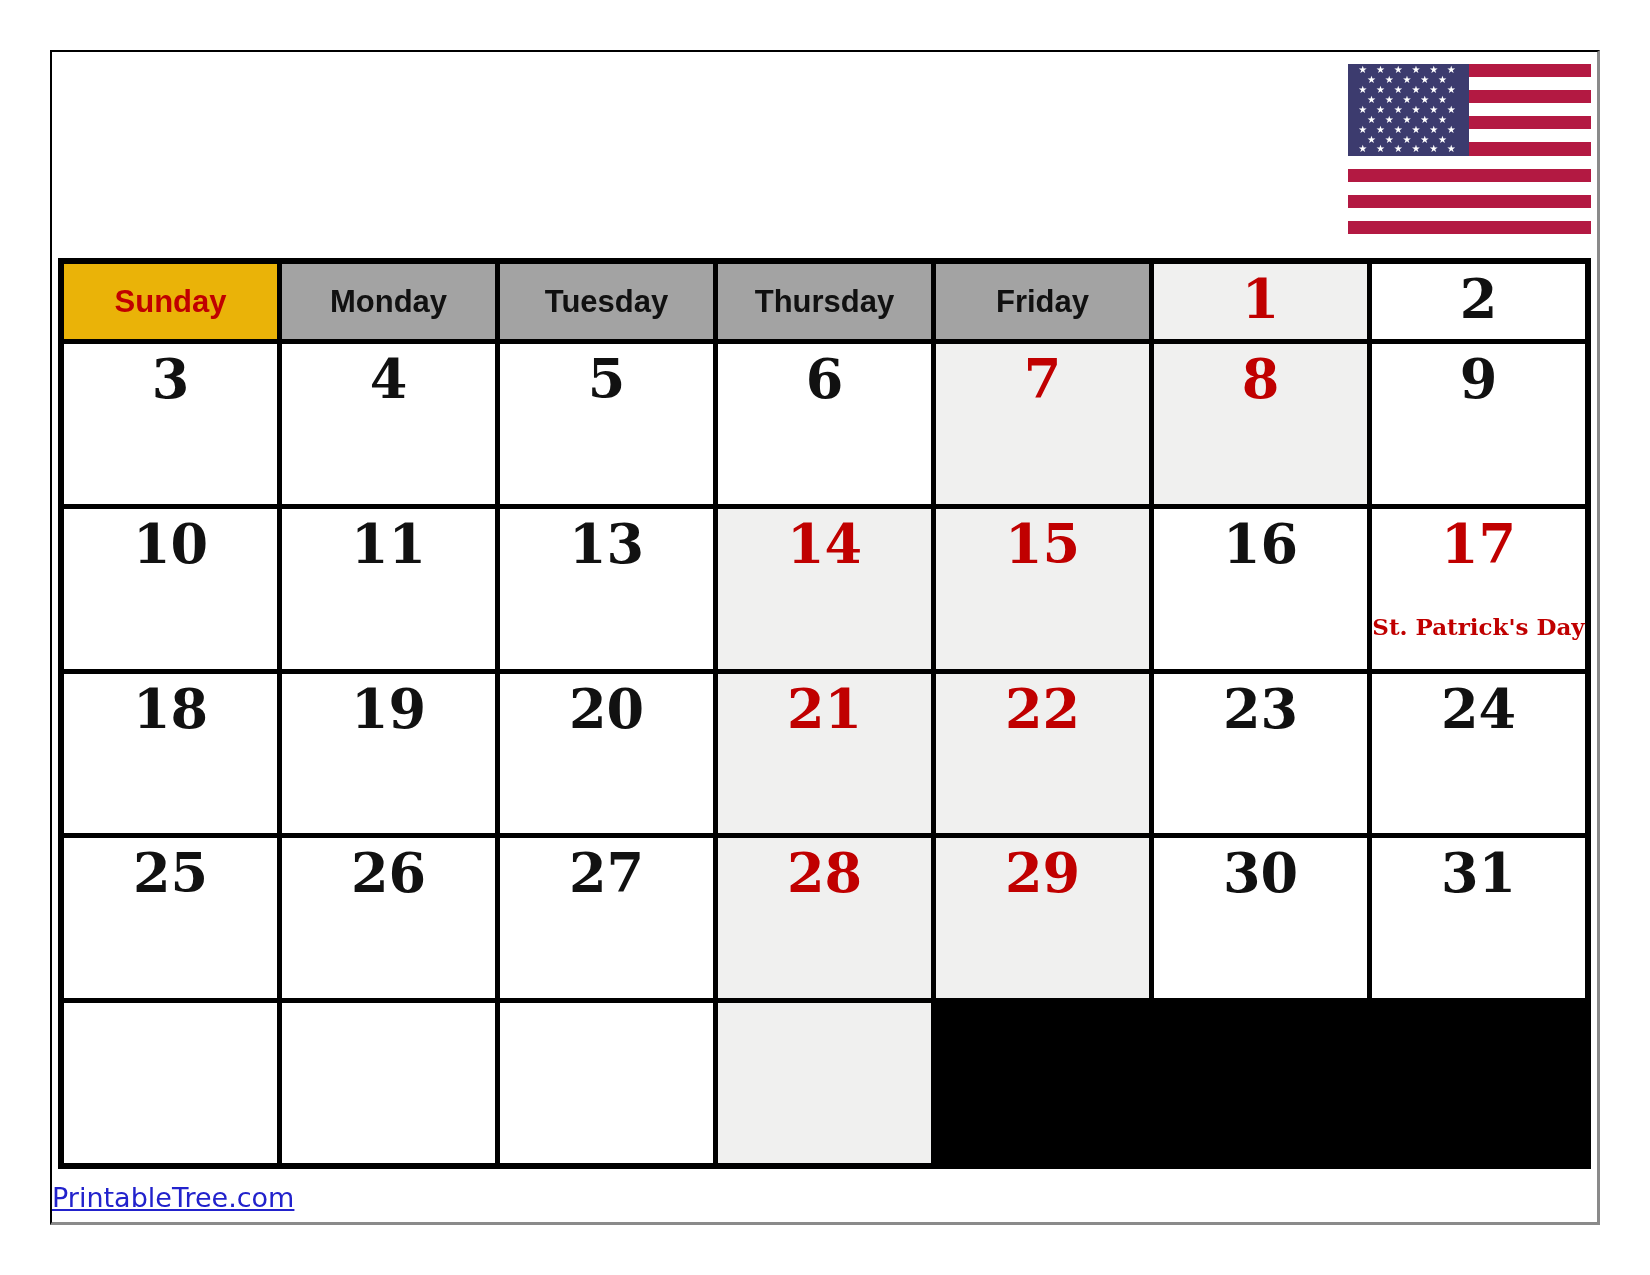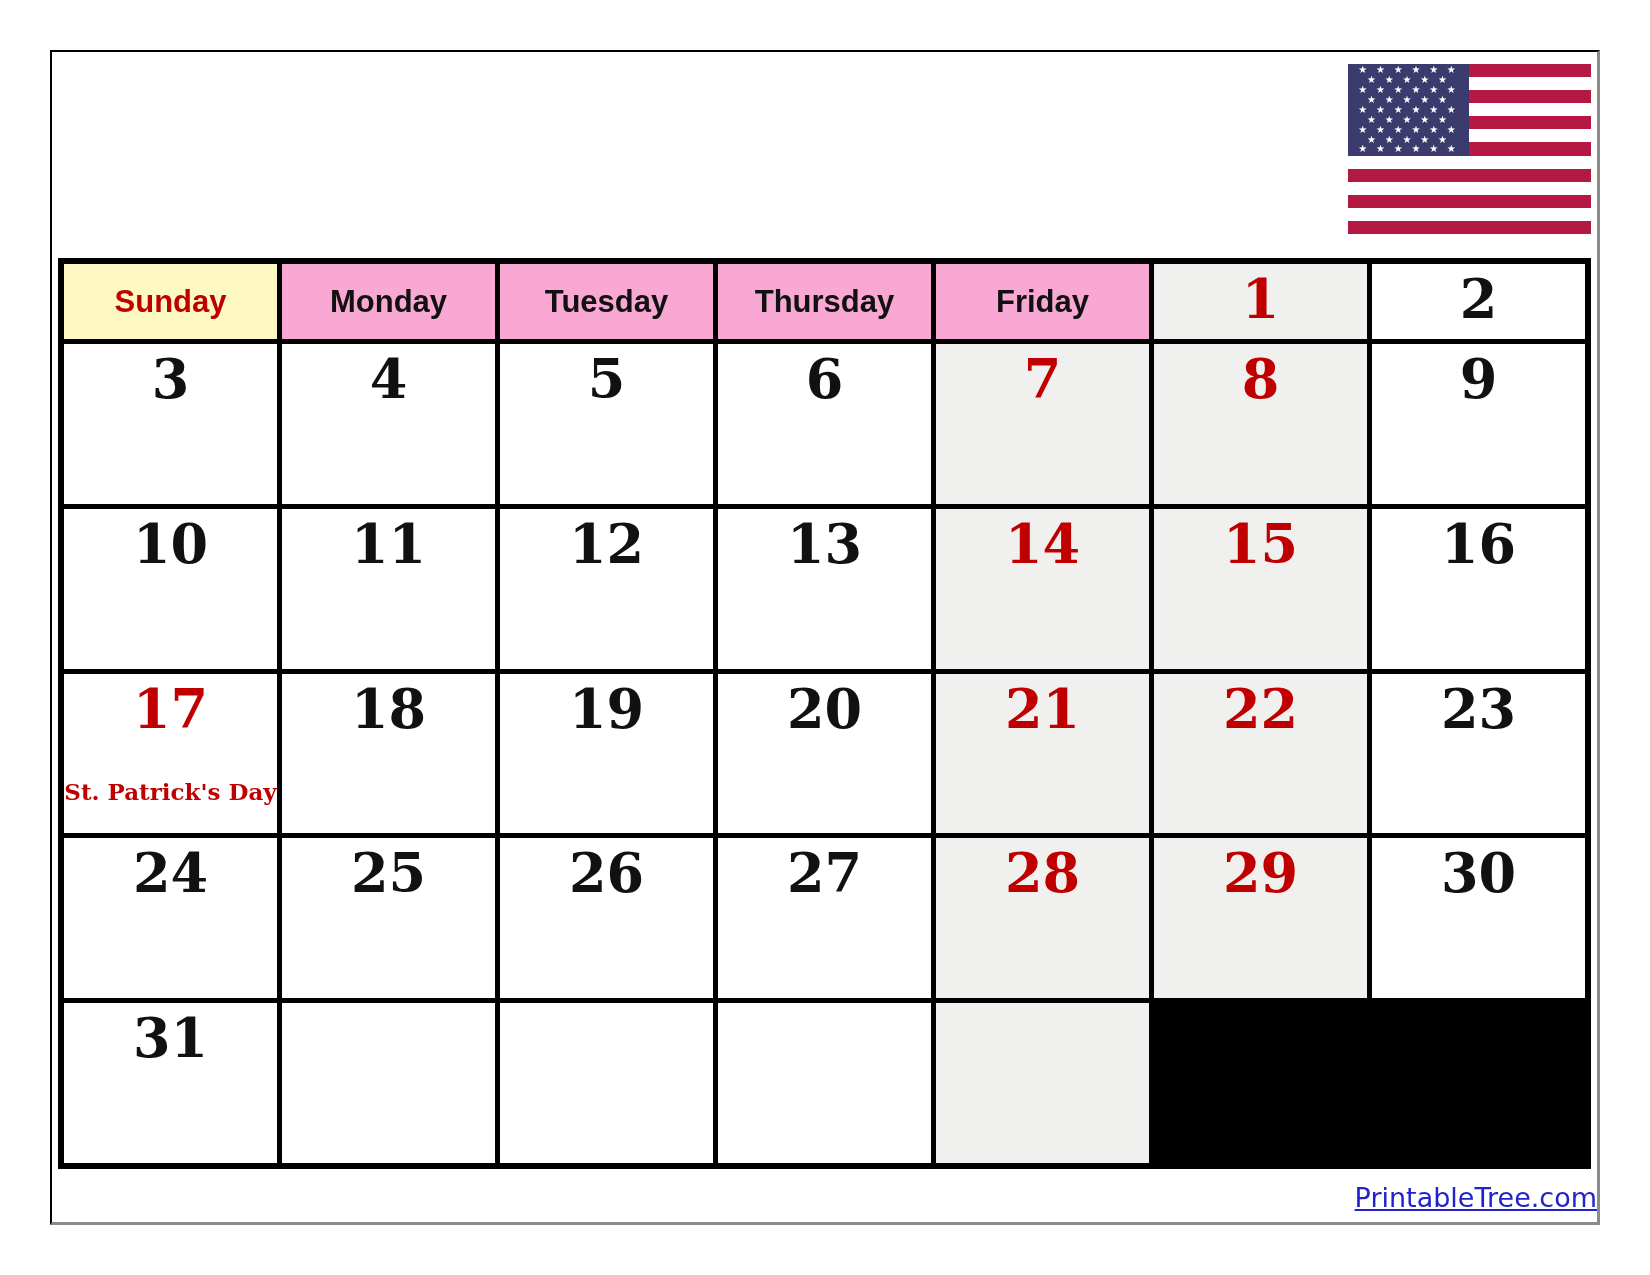--- a/index.html
+++ b/index.html
@@ -62,27 +62,27 @@
     width:1533px; height:911px;
     box-sizing:border-box;
     display:grid;
     grid-template-columns:repeat(7, 1fr);
     grid-template-rows:75px repeat(5, 1fr);
     gap:5px;
     padding:6px;
     background:#000000;
   }
   .hcell {
-    background:#f9a8d4;
+    background:#a3a3a3;
     display:flex; align-items:center; justify-content:center;
     font-weight:bold;
     font-size:31px;
     color:#111111;
   }
-  .hcell.weekend { background:#fef9c3; color:#c00000;align-items:center; }
+  .hcell.weekend { background:#eab308; color:#c00000;align-items:center; }
   .cell {
     background:#ffffff;
     text-align:center;
     padding-top:5px;
     box-sizing:border-box;
   }
   .cell.weekend { background:#f0f0ef; }
   .daynum {
     font-family:"DejaVu Serif", serif;
     font-weight:bold;
@@ -95,21 +95,21 @@
     font-family:"DejaVu Serif", serif;
     font-weight:bold;
     font-size:23px;
     line-height:1.1;
     color:#c00000;
     margin-top:40px;
   }
   
   .footer {
     position:absolute; left:0; right:0; top:1130px;
-    text-align:right;
+    text-align:left;
   }
   .footer a {
     font-family:"DejaVu Sans", sans-serif;
     font-size:27px;
     color:#2222cc;
     text-decoration:underline;
     cursor:pointer;
   }
 </style>
 </head>
@@ -175,23 +175,20 @@
       <div class="cell">
         <div class="daynum">9</div>
       </div>
       <div class="cell">
         <div class="daynum">10</div>
       </div>
       <div class="cell">
         <div class="daynum">11</div>
       </div>
       <div class="cell">
-        <div class="daynum">12</div>
-      </div>
-      <div class="cell">
         <div class="daynum">13</div>
       </div>
       <div class="cell weekend">
         <div class="daynum red">14</div>
       </div>
       <div class="cell weekend">
         <div class="daynum red">15</div>
       </div>
       <div class="cell">
         <div class="daynum">16</div>

